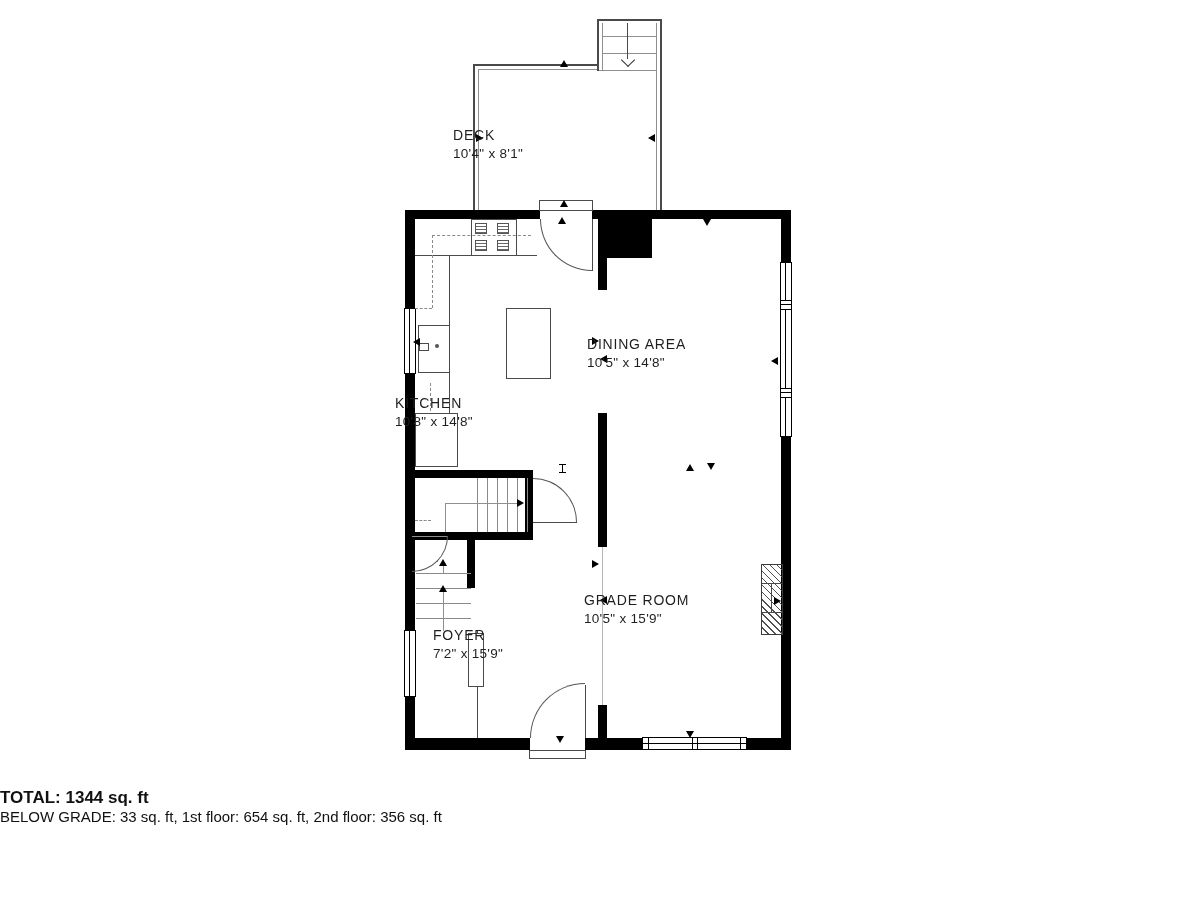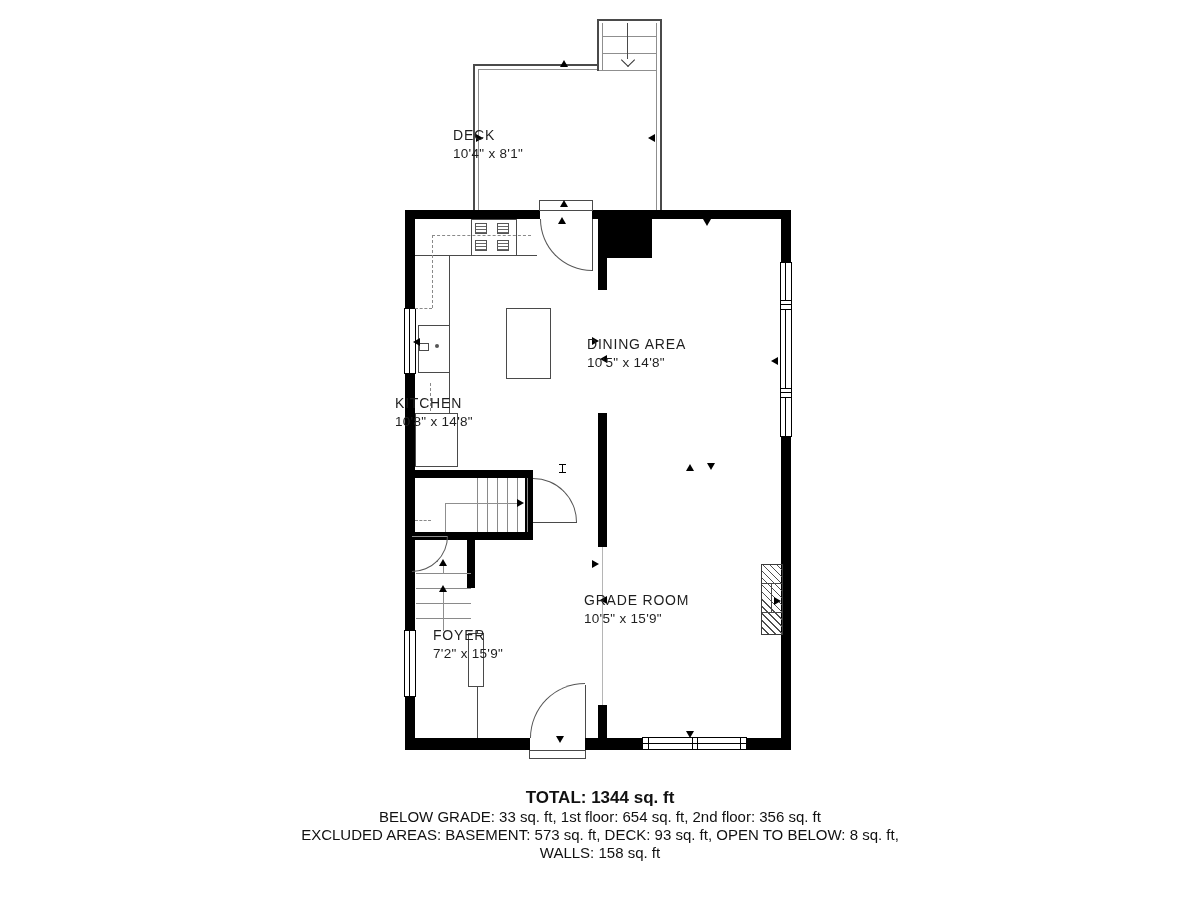--- a/index.html
+++ b/index.html
@@ -24,21 +24,21 @@
   .chev{position:absolute;width:9px;height:9px;border-right:1.5px solid #333;border-bottom:1.5px solid #333;transform:rotate(45deg);}
   .treads-v{position:absolute;background:repeating-linear-gradient(to right,#8a8a8a 0 1px,transparent 1px 10px);}
   .treads-h{position:absolute;background:repeating-linear-gradient(to bottom,#8a8a8a 0 1px,transparent 1px 15px);}
   .hatch{position:absolute;border:1px solid #3c3c3c;box-sizing:border-box;
          background:repeating-linear-gradient(45deg,transparent 0 4px,#4f4f4f 4px 5px);}
   .burner{position:absolute;border:1px solid #555;box-sizing:border-box;
           background:repeating-linear-gradient(to bottom,transparent 0 2px,#666 2px 3px);}
   .rlabel{position:absolute;width:220px;color:#1f1f1f;}
   .rname{font-size:14px;letter-spacing:.8px;line-height:18px;}
   .rdims{font-size:13.5px;letter-spacing:.3px;line-height:19px;}
-  .sum{position:absolute;left:0;width:1200px;text-align:center;color:#111;}
+  .sum{position:absolute;left:0;width:1200px;text-align:left;color:#111;}
   .sum-total{font-size:17px;font-weight:700;}
   .sum-line{font-size:15px;}
   .sum-disc{font-size:8px;color:#8a8a8a;letter-spacing:.3px;}
 </style>
 </head>
 <body>
 
 <div id="canvas">
 
   <div class="ln" style="left:473px;top:64px;width:2px;height:146px;"></div>
@@ -186,16 +186,14 @@
     <div class="rname">GRADE ROOM</div>
     <div class="rdims">10'5" x 15'9"</div>
   </div>
   <div class="rlabel" style="left:433px;top:626px;">
     <div class="rname">FOYER</div>
     <div class="rdims">7'2" x 15'9"</div>
   </div>
 
   <div class="sum sum-total" style="top:788px;">TOTAL: 1344 sq. ft</div>
   <div class="sum sum-line" style="top:808px;">BELOW GRADE: 33 sq. ft, 1st floor: 654 sq. ft, 2nd floor: 356 sq. ft</div>
-  <div class="sum sum-line" style="top:826px;">EXCLUDED AREAS: BASEMENT: 573 sq. ft, DECK: 93 sq. ft, OPEN TO BELOW: 8 sq. ft,</div>
-  <div class="sum sum-line" style="top:844px;">WALLS: 158 sq. ft</div>
 
 </div>
 
 </body></html>

